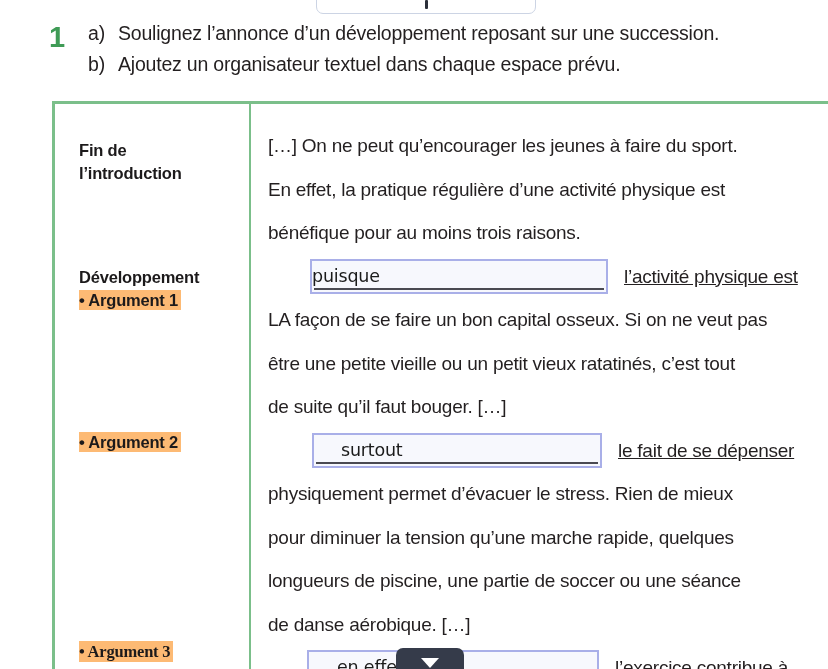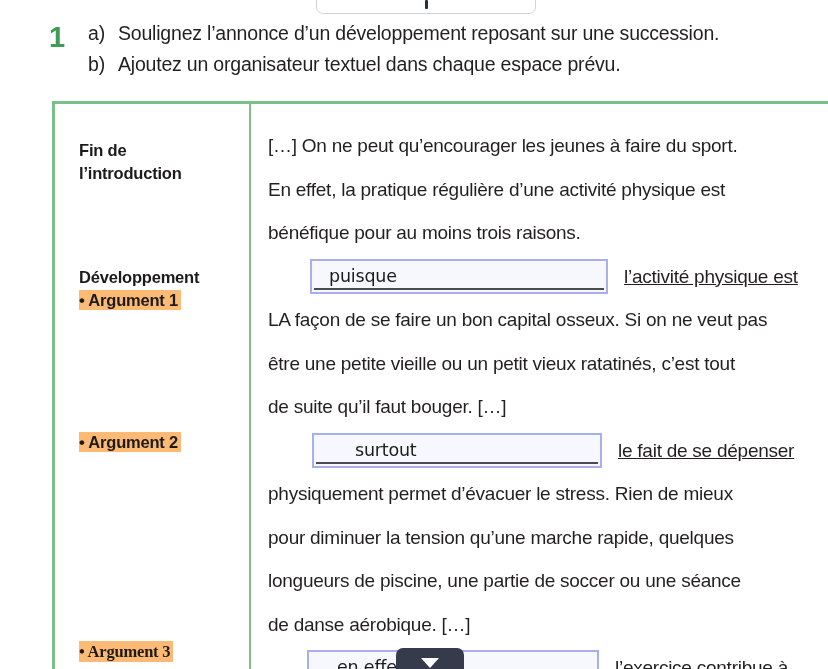--- a/index.html
+++ b/index.html
@@ -142,23 +142,23 @@
     background: #4a4a52;
   }
   .blank-val {
     font-family: "DejaVu Sans", sans-serif;
     font-size: 17.5px;
     color: #1b1b1b;
     letter-spacing: -0.2px;
     white-space: nowrap;
   }
   .blank-1 { width: 298px; margin-left: 42px; }
-  .blank-1 .blank-val { margin-left: 17px; }
+  .blank-1 .blank-val { }
   .blank-2 { width: 290px; margin-left: 44px; }
-  .blank-2 .blank-val { margin-left: 41px; }
+  .blank-2 .blank-val { margin-left: 27px; }
   .blank-3 { width: 292px; margin-left: 39px; }
   .blank-3 .blank-val { margin-left: 28px; }
   .after-blank { margin-left: 16px; text-decoration: underline; }
 
   
   .dropdown-btn {
     position: absolute;
     left: 396px;
     top: 648px;
     width: 68px;

